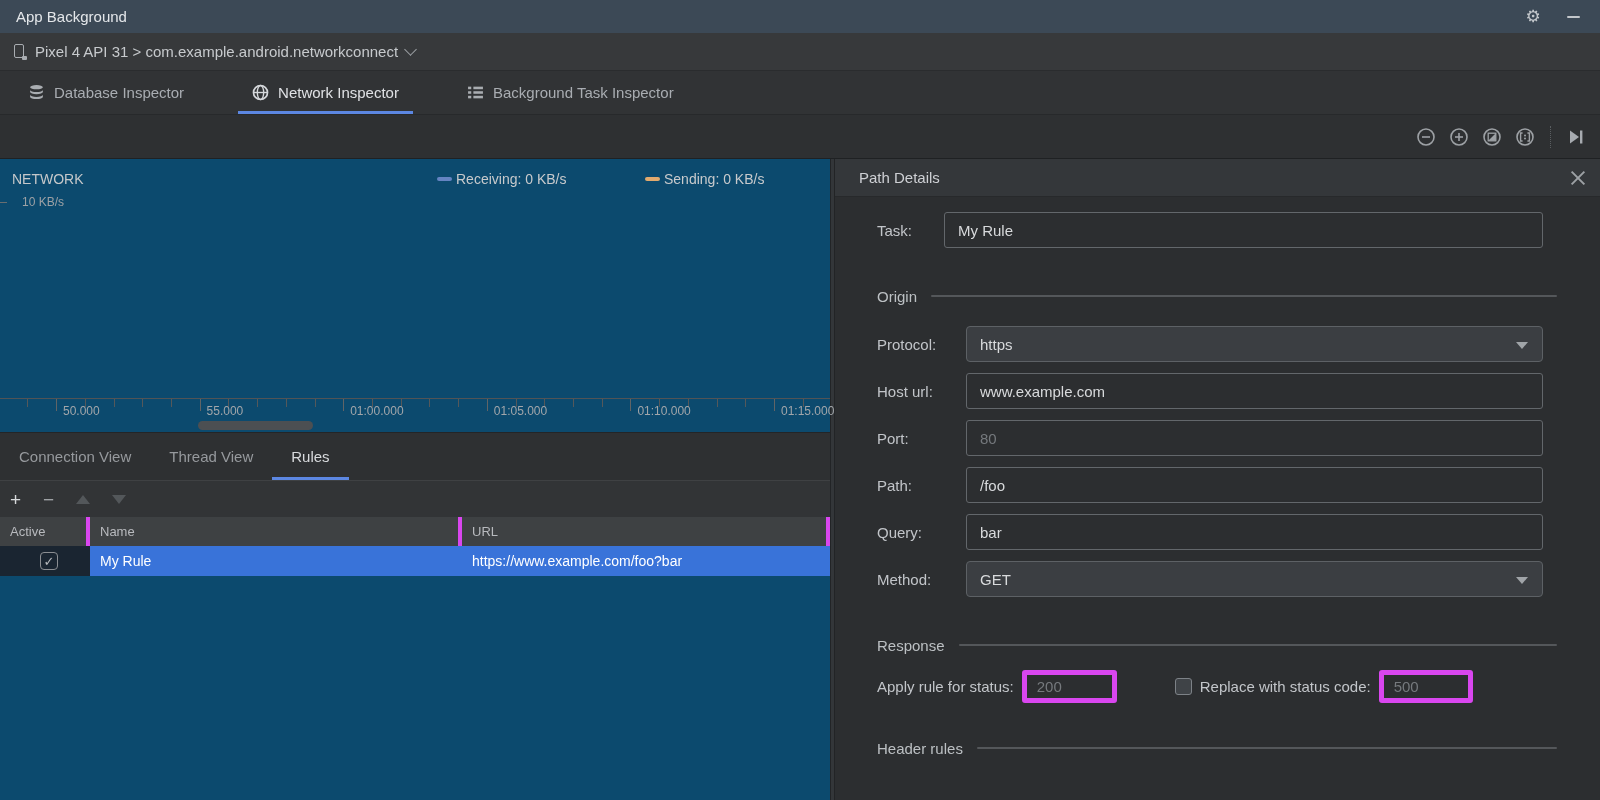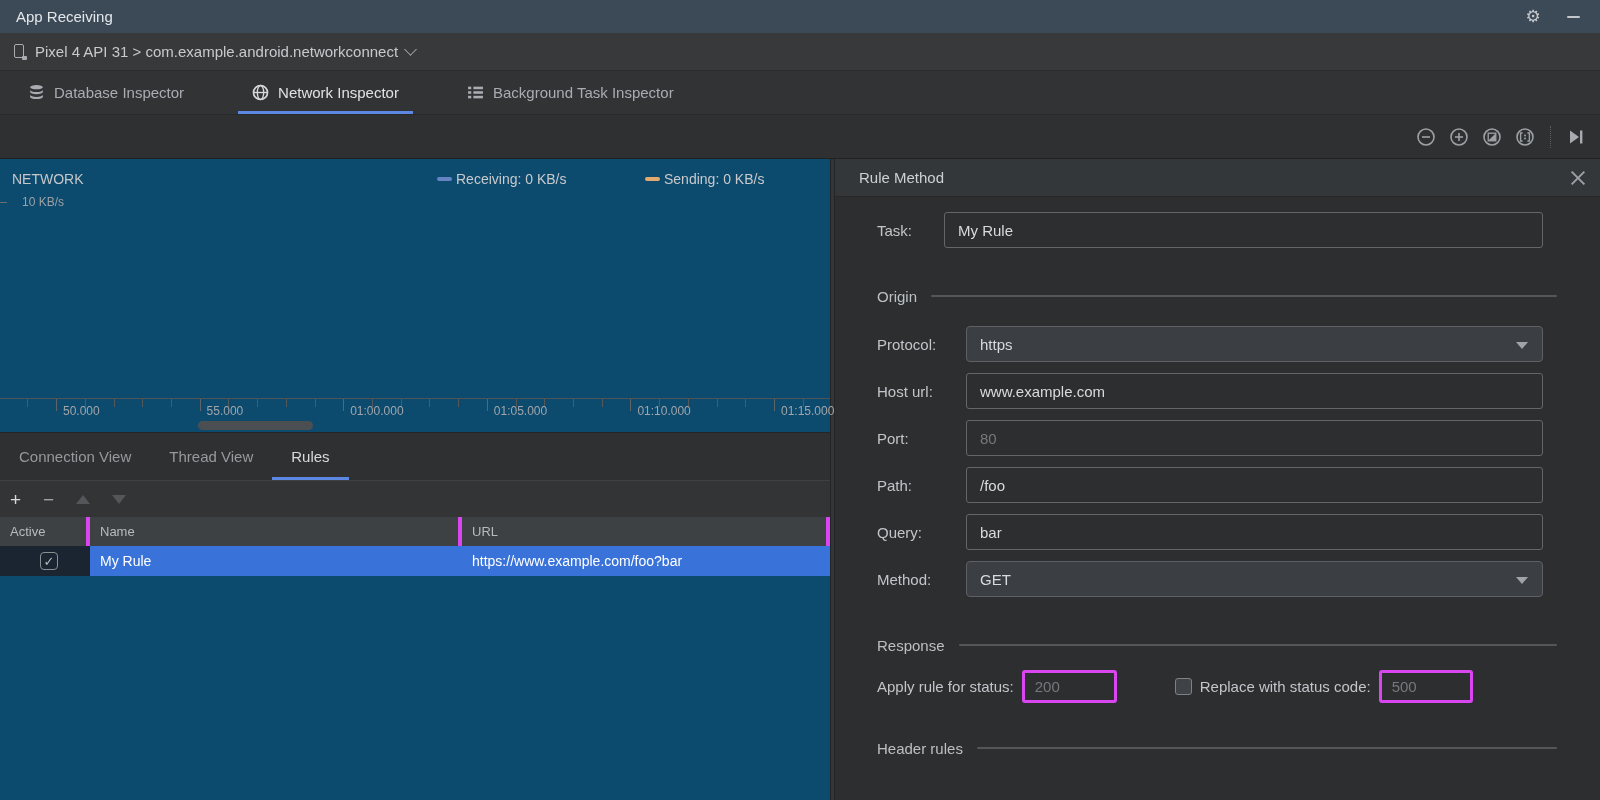--- a/index.html
+++ b/index.html
@@ -137,34 +137,34 @@
 
   .section-row { display:flex; align-items:center; height:20px; margin-right:-14px; }
   .section-row .s-label { font-size:15px; color:#bcc0c3; margin-right:14px; }
   .section-row .s-line { flex:1; height:2px; background:#54575a; border-radius:1px; }
   .sec-origin { margin-top:38px; }
   .sec-response { margin-top:38px; }
   .sec-headers { margin-top:35px; }
 
   .status-row { display:flex; align-items:center; margin-top:15px; }
   .status-row .s-text { font-size:15px; color:#c2c5c9; }
-  .small-input { width:95px; height:33px; background:transparent; border:3px solid #d946ef;
+  .small-input { width:95px; height:33px; background:transparent; border:5px solid #d946ef;
                  border-radius:3px; padding:0 10px; font-size:15px; color:#d8dadc;
                  font-family:"Liberation Sans", sans-serif; outline:none; margin-left:8px; }
   .small-input::placeholder { color:#75797d; }
   .cbox { width:17px; height:17px; background:#3f4347; border:1px solid #7d8287;
           border-radius:3px; margin:0 8px 0 58px; flex:none; cursor:pointer; }
 </style>
 </head>
 <body>
 
 <div class="window">
 
   <div class="titlebar">
-    <span class="title">App Receiving</span>
+    <span class="title">App Background</span>
     <span class="spacer"></span>
     <span class="tb-icon">
       <span class="gear-glyph">⚙</span>
     </span>
     <span class="tb-icon">
         <span class="min-dash"></span>
       </span>
   </div>
 
   <div class="device-row">
@@ -332,21 +332,21 @@
               <div class="td sel" style="flex: 1 1 0%;">https://www.example.com/foo?bar</div>
             </div>
           </div>
       </div>
     </div>
 
     <div class="splitter"></div>
 
     <div class="right-panel">
       <div class="rd-header">
-        <span class="rd-title">Rule Method</span>
+        <span class="rd-title">Path Details</span>
         <span class="close-x"></span>
       </div>
       <div class="rd-body">
 
         <div class="field-row name-row">
           <span class="f-label">Task:</span>
           <input class="t-input" value="My Rule" style="">
         </div>
 
         <div class="section-row sec-origin">

